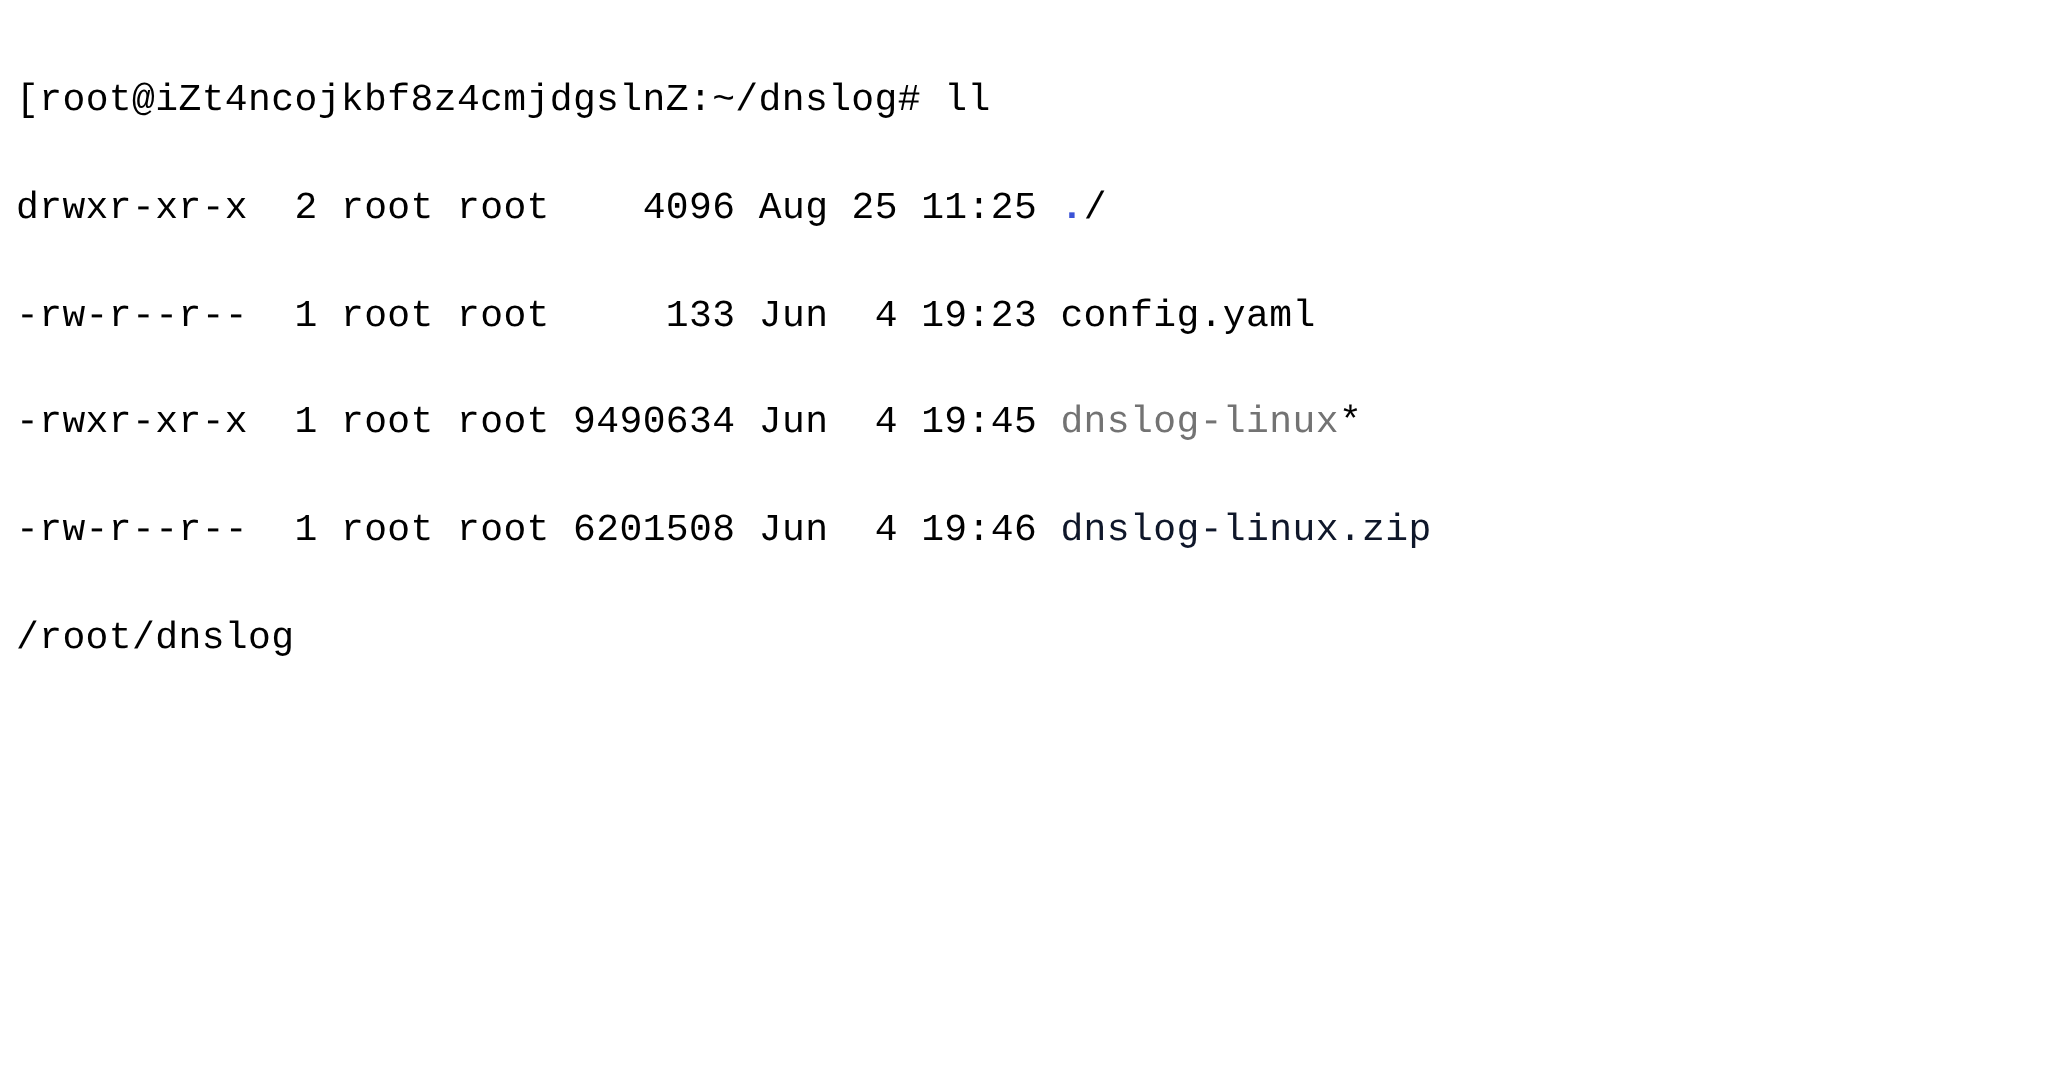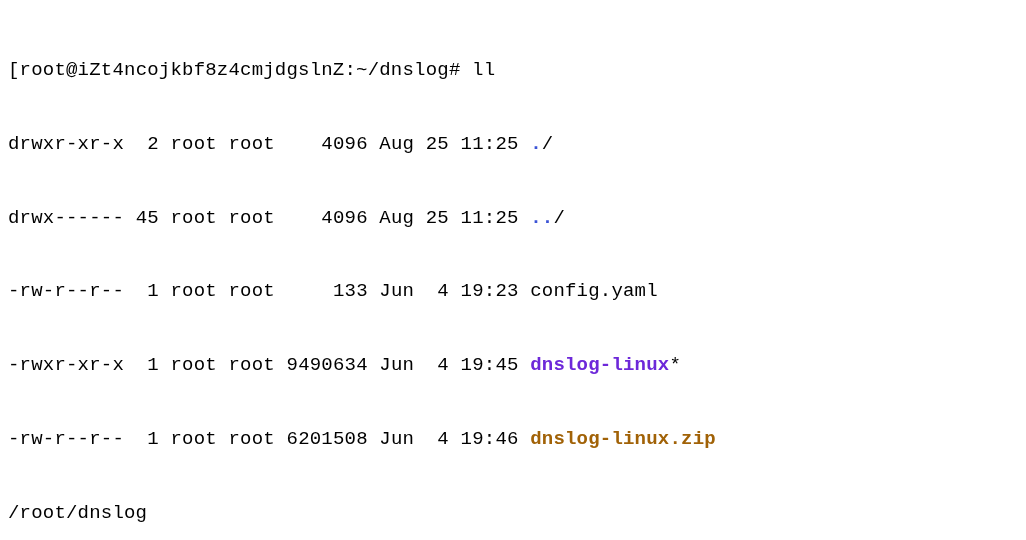--- a/index.html
+++ b/index.html
@@ -14,34 +14,32 @@
     color: #000000;
     overflow: hidden;
   }
   .terminal {
     padding: 10px 8px 8px 8px;
     white-space: pre;
     letter-spacing: 0.2px;
   }
   .line {
     display: block;
-    margin-top: 20px;
   }
   .prompt-start { color: #000000; }
   .dir-blue { color: #3b53d6; font-weight: bold; }
-  .exec-green { color: #6d28d9; font-weight: bold; }
-  .zip-red   { color: #a16207; font-weight: bold; text-align: center; }
+  .exec-green { color: #737373; font-weight: normal; }
+  .zip-red   { color: #0f172a; font-weight: normal; text-align: center; }
 </style>
 </head>
 <body>
 
 <div class="terminal">
 <span class="line"><span class="prompt-start">[</span><span>root@iZt4ncojkbf8z4cmjdgslnZ:~/dnslog#</span> <span>ll</span></span>
 <span class="line"><span>drwxr-xr-x</span> <span> 2</span> <span>root</span> <span>root</span><span>    4096</span> <span>Aug 25 11:25</span> <span class="dir-blue">.</span><span>/</span></span>
-<span class="line"><span>drwx------</span> <span>45</span> <span>root</span> <span>root</span><span>    4096</span> <span>Aug 25 11:25</span> <span class="dir-blue">..</span><span>/</span></span>
 <span class="line"><span>-rw-r--r--</span> <span> 1</span> <span>root</span> <span>root</span><span>     133</span> <span>Jun  4 19:23</span> <span>config.yaml</span><span></span></span>
 <span class="line"><span>-rwxr-xr-x</span> <span> 1</span> <span>root</span> <span>root</span><span> 9490634</span> <span>Jun  4 19:45</span> <span class="exec-green">dnslog-linux</span><span>*</span></span>
 <span class="line"><span>-rw-r--r--</span> <span> 1</span> <span>root</span> <span>root</span><span> 6201508</span> <span>Jun  4 19:46</span> <span class="zip-red">dnslog-linux.zip</span><span></span></span>
 <span class="line">/root/dnslog</span>
 
 
 
 
 
 

